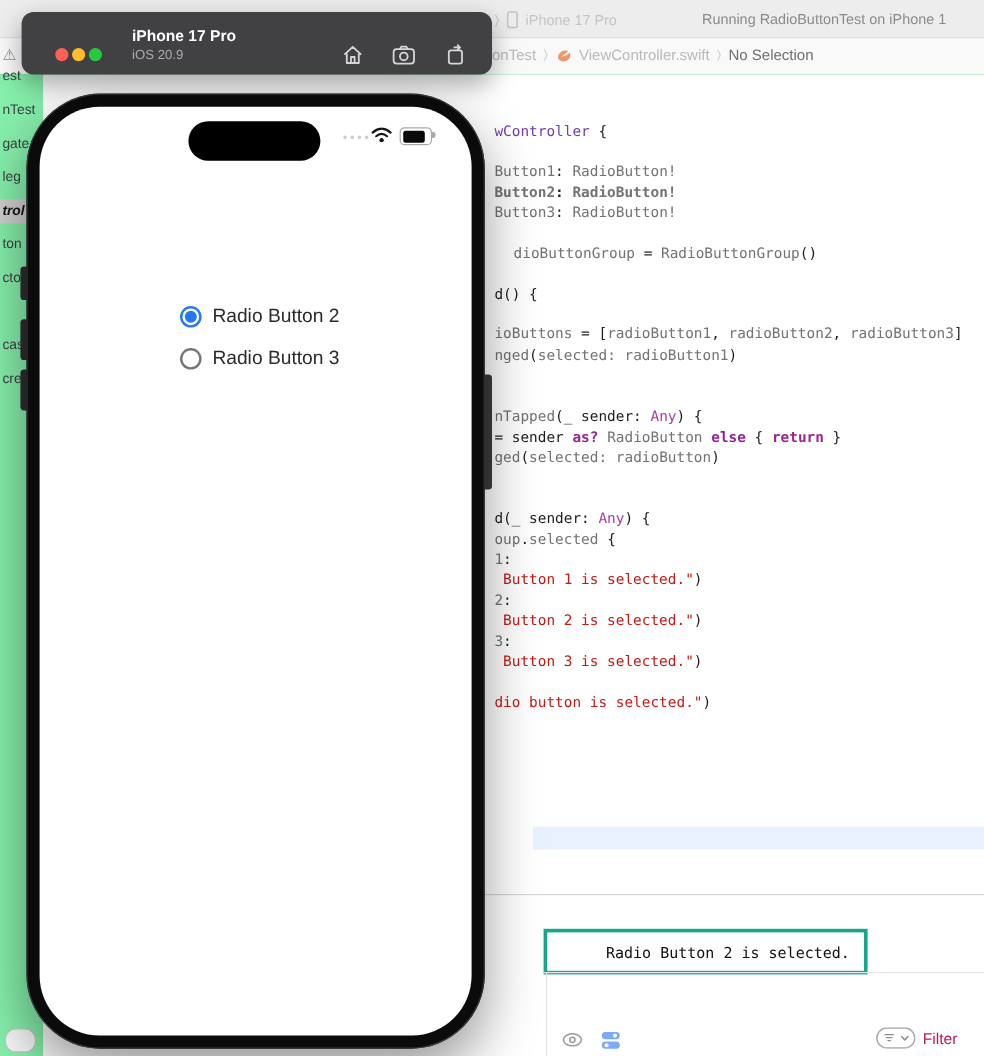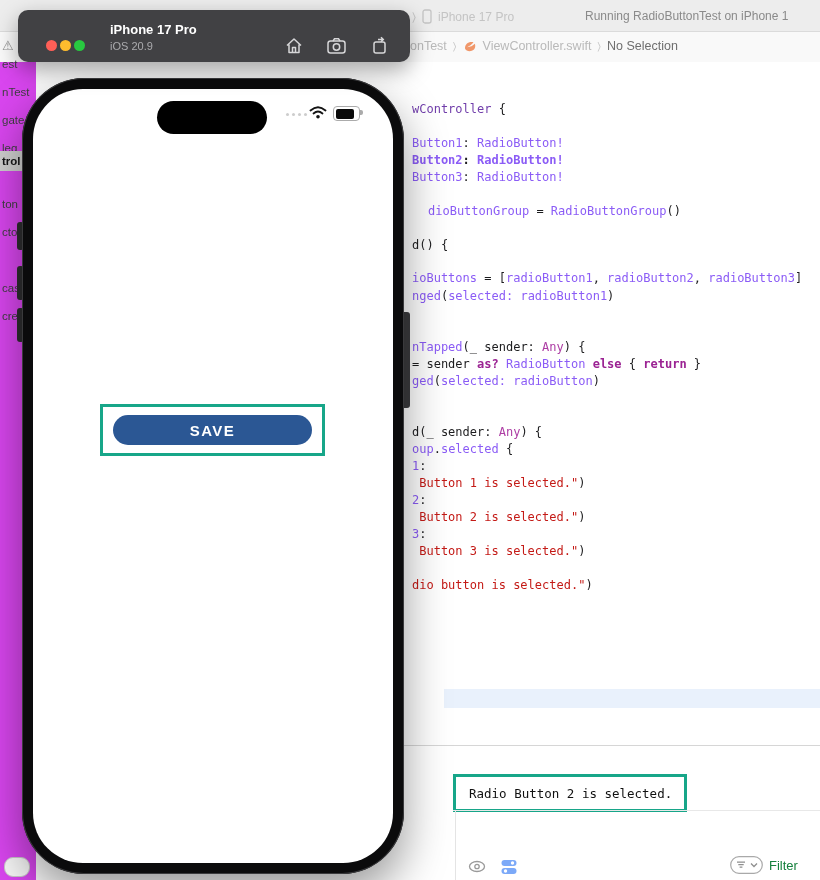--- a/index.html
+++ b/index.html
@@ -8,45 +8,45 @@
   
   .xc-toolbar{position:absolute;left:0;top:0;width:820px;height:31px;background:#EDEDED;border-bottom:1px solid #DBDBDB;}
   .xc-status{position:absolute;left:585px;top:9px;font-size:12px;color:#8A8A8A;white-space:nowrap;}
   .xc-device{position:absolute;left:412px;top:9px;font-size:12px;color:#C4C4C4;display:flex;gap:6px;align-items:center;}
   .xc-breadcrumb{position:absolute;left:0;top:32px;width:820px;height:30px;background:#F9F9F9;border-bottom:2px solid #22c55e;}
   .bc-wrap{position:absolute;left:410px;top:7px;display:flex;align-items:center;gap:6px;font-size:12.5px;color:#B9B9B9;white-space:nowrap;}
   .bc-dark{color:#6F6F6F;}
   .bc-chev{color:#C8C8C8;font-size:11px;}
   .warn-tri{position:absolute;left:2px;top:38px;font-size:13px;color:#8E8E8E;}
   
-  .xc-nav{position:absolute;left:0;top:62px;width:36px;height:818px;background:#d946ef;}
+  .xc-nav{position:absolute;left:0;top:62px;width:36px;height:818px;background:#86efac;}
   .nav-item{position:absolute;left:0;width:35px;height:20px;font-size:11.5px;color:#3F3F41;line-height:20px;padding-left:2px;overflow:hidden;white-space:nowrap;}
   .nav-item.sel{background:#D0D0D0;border-radius:0 4px 4px 0;font-weight:700;color:#161618;}
   .nav-filter{position:absolute;left:4px;top:857px;width:24px;height:18px;border:1px solid #C7C7C7;border-radius:9px;background:#F6F6F6;}
   
   .xc-editor{position:absolute;left:36px;top:62px;width:784px;height:683px;background:#FFFFFF;}
   .cur-line{position:absolute;left:408px;top:627px;width:412px;height:19px;background:#E9F1FC;}
   .code-line{position:absolute;font-family:"DejaVu Sans Mono","Liberation Mono",monospace;font-size:12px;line-height:17px;white-space:pre;}
   .tk-k{color:#9B2393;font-weight:700;}
-  .tk-t{color:#8b5cf6;}
+  .tk-t{color:#737373;}
   .tk-p{color:#703DAA;}
   .tk-a{color:#AD3DA4;}
   .tk-s{color:#C41A16;}
   .tk-n{color:#1D1D1F;}
   
   .xc-debug{position:absolute;left:36px;top:745px;width:784px;height:135px;background:#FFFFFF;border-top:1px solid #D6D6D6;}
   .dbg-bar{position:absolute;left:0;top:746px;width:820px;height:30px;}
-  .console-box{position:absolute;left:453px;top:774px;width:228px;height:32px;border:3px solid #17A689;background:#fff;display:flex;align-items:center;}
+  .console-box{position:absolute;left:453px;top:774px;width:228px;height:32px;border:3px solid #17A689;background:#fff;display:flex;align-items:center;padding-left:36px;}
   .console-text{font-family:"DejaVu Sans Mono","Liberation Mono",monospace;font-size:12.5px;color:#111;padding-left:13px;white-space:nowrap;}
   .console-hline{position:absolute;left:453px;top:810px;width:367px;height:1px;background:#E8E8E8;}
   .console-vline{position:absolute;left:455px;top:810px;width:1px;height:70px;background:#E4E4E4;}
   .eye-icon{position:absolute;left:468px;top:860px;}
   .dbg-blue{position:absolute;left:501px;top:859px;}
   .filter-field{position:absolute;left:730px;top:856px;display:flex;align-items:center;gap:6px;}
-  .filter-label{font-size:13px;color:#15803d;}
+  .filter-label{font-size:13px;color:#be185d;}
   
   .sim-bar{position:absolute;left:18px;top:10px;width:392px;height:52px;background:#414144;border-radius:10px;
            box-shadow:0 8px 22px rgba(0,0,0,.35);z-index:30;}
   .tl{position:absolute;top:30px;width:11px;height:11px;border-radius:50%;}
   .sim-title{position:absolute;left:92px;top:12px;color:#FFFFFF;font-size:13px;font-weight:700;}
   .sim-sub{position:absolute;left:92px;top:30px;color:#ABABAE;font-size:11px;}
   .sim-ic{position:absolute;top:26px;}
   
   .phone-wrap{position:absolute;left:0;top:0;z-index:20;}
   .side-btn{position:absolute;background:#2E2E30;border-radius:3px;}
@@ -99,21 +99,21 @@
     </div>
   </div>
 
   <span class="warn-tri">⚠</span>
 
   <div class="xc-nav" id="nav-host">
       <div class="nav-item" style="top: -8px;">est</div>
       <div class="nav-item" style="top: 20px;">nTest</div>
       <div class="nav-item" style="top: 48px;">gate</div>
       <div class="nav-item" style="top: 76px;">leg</div>
-      <div class="nav-item sel" style="top: 89px;">trol</div>
+      <div class="nav-item sel" style="top: 104px; font-style: italic;">trol</div>
       <div class="nav-item" style="top: 132px;">ton</div>
       <div class="nav-item" style="top: 160px;">ctor</div>
       <div class="nav-item" style="top: 188px; margin-left: 44px;">ryb</div>
       <div class="nav-item" style="top: 216px;">cas</div>
       <div class="nav-item" style="top: 244px;">cre</div>
     </div>
   <div class="nav-filter"></div>
 
   <div class="xc-editor">
     <div class="cur-line"></div>
@@ -213,21 +213,26 @@
         </div>
       <svg class="st-wifi" width="18" height="13" viewBox="0 0 18 13">
           <path d="M1.5 4.5 Q9 -2 16.5 4.5" fill="none" stroke="#141414" stroke-width="1.8" stroke-linecap="round"></path>
           <path d="M4.5 7.5 Q9 3.6 13.5 7.5" fill="none" stroke="#141414" stroke-width="1.8" stroke-linecap="round"></path>
           <circle cx="9" cy="10.8" r="1.8" fill="#141414"></circle>
         </svg>
       <div class="st-batt"></div>
       <div class="st-batt-nub"></div>
 
       <div class="radio-group" id="radio-host">
+          <div class="radio-row">
+            <span class="rb sel"></span>
+            <span class="rb-label">Radio Button 2</span>
+          </div>
+          <div class="radio-row">
+            <span class="rb"></span>
+            <span class="rb-label">Radio Button 3</span>
+          </div>
         </div>
 
-      <div class="save-outline">
-        <button class="save-btn">SAVE</button>
-      </div>
     </div>
   </div>
 
 </div>
 
 </body></html>

